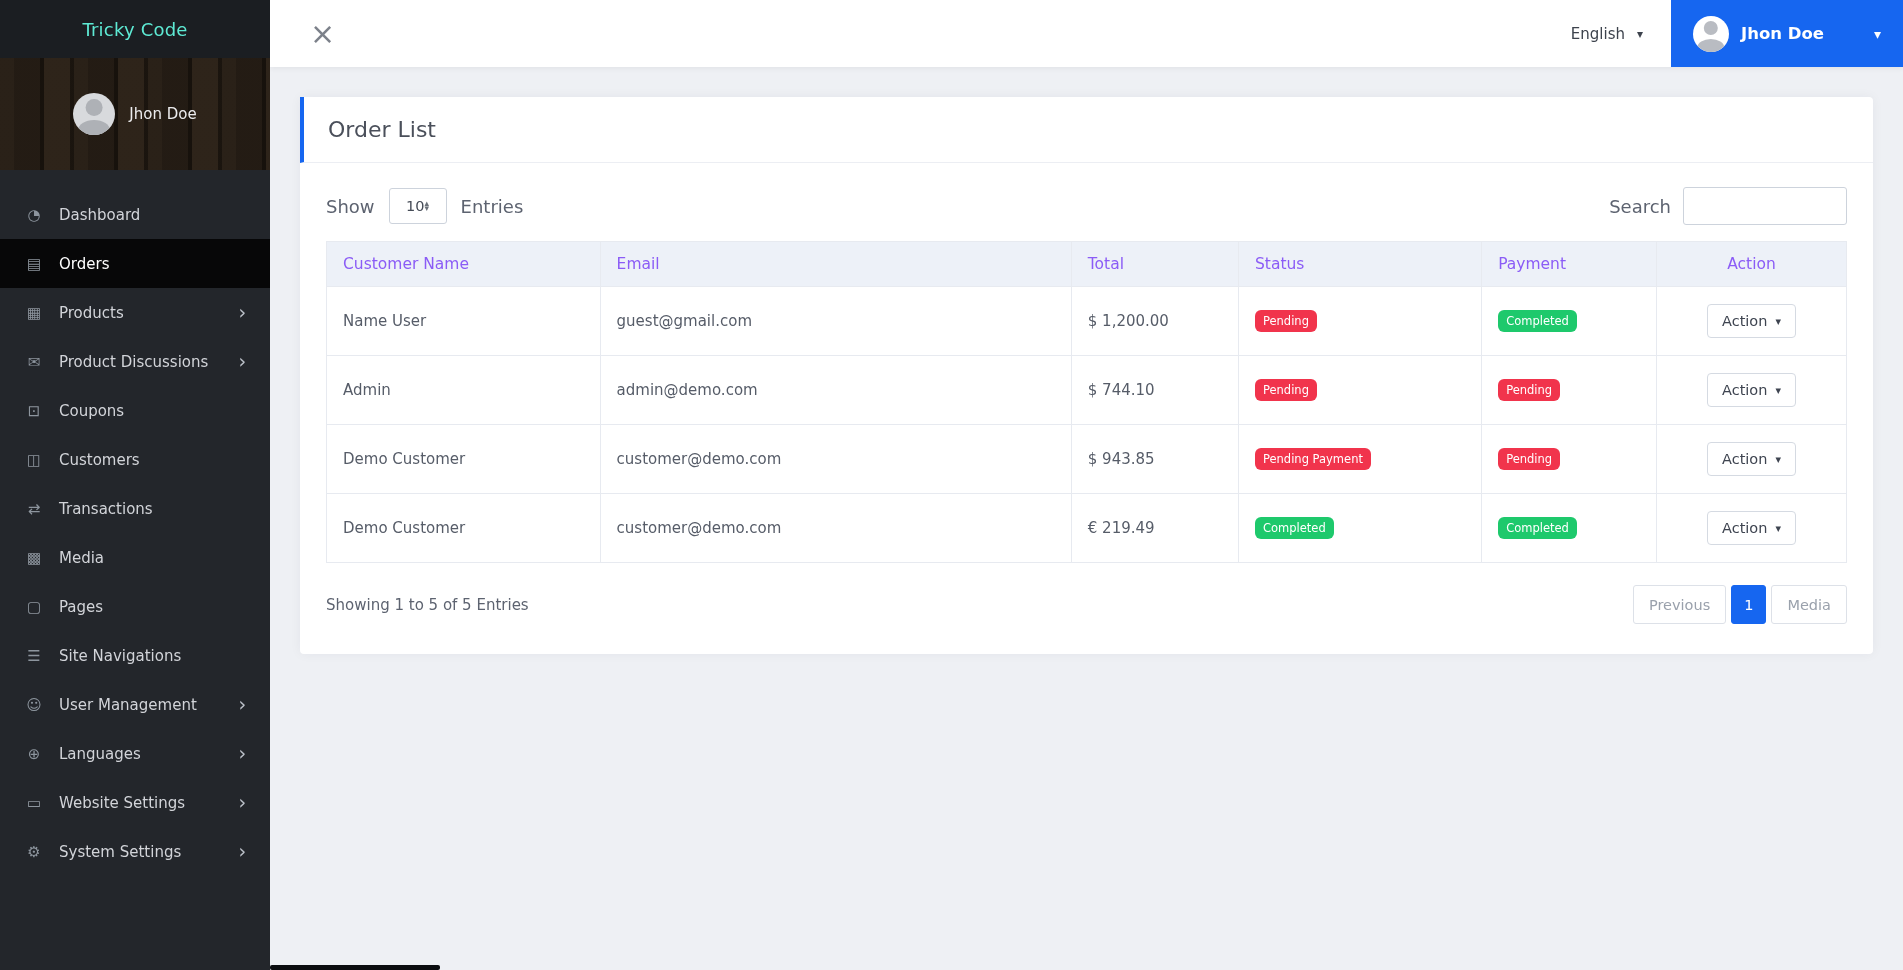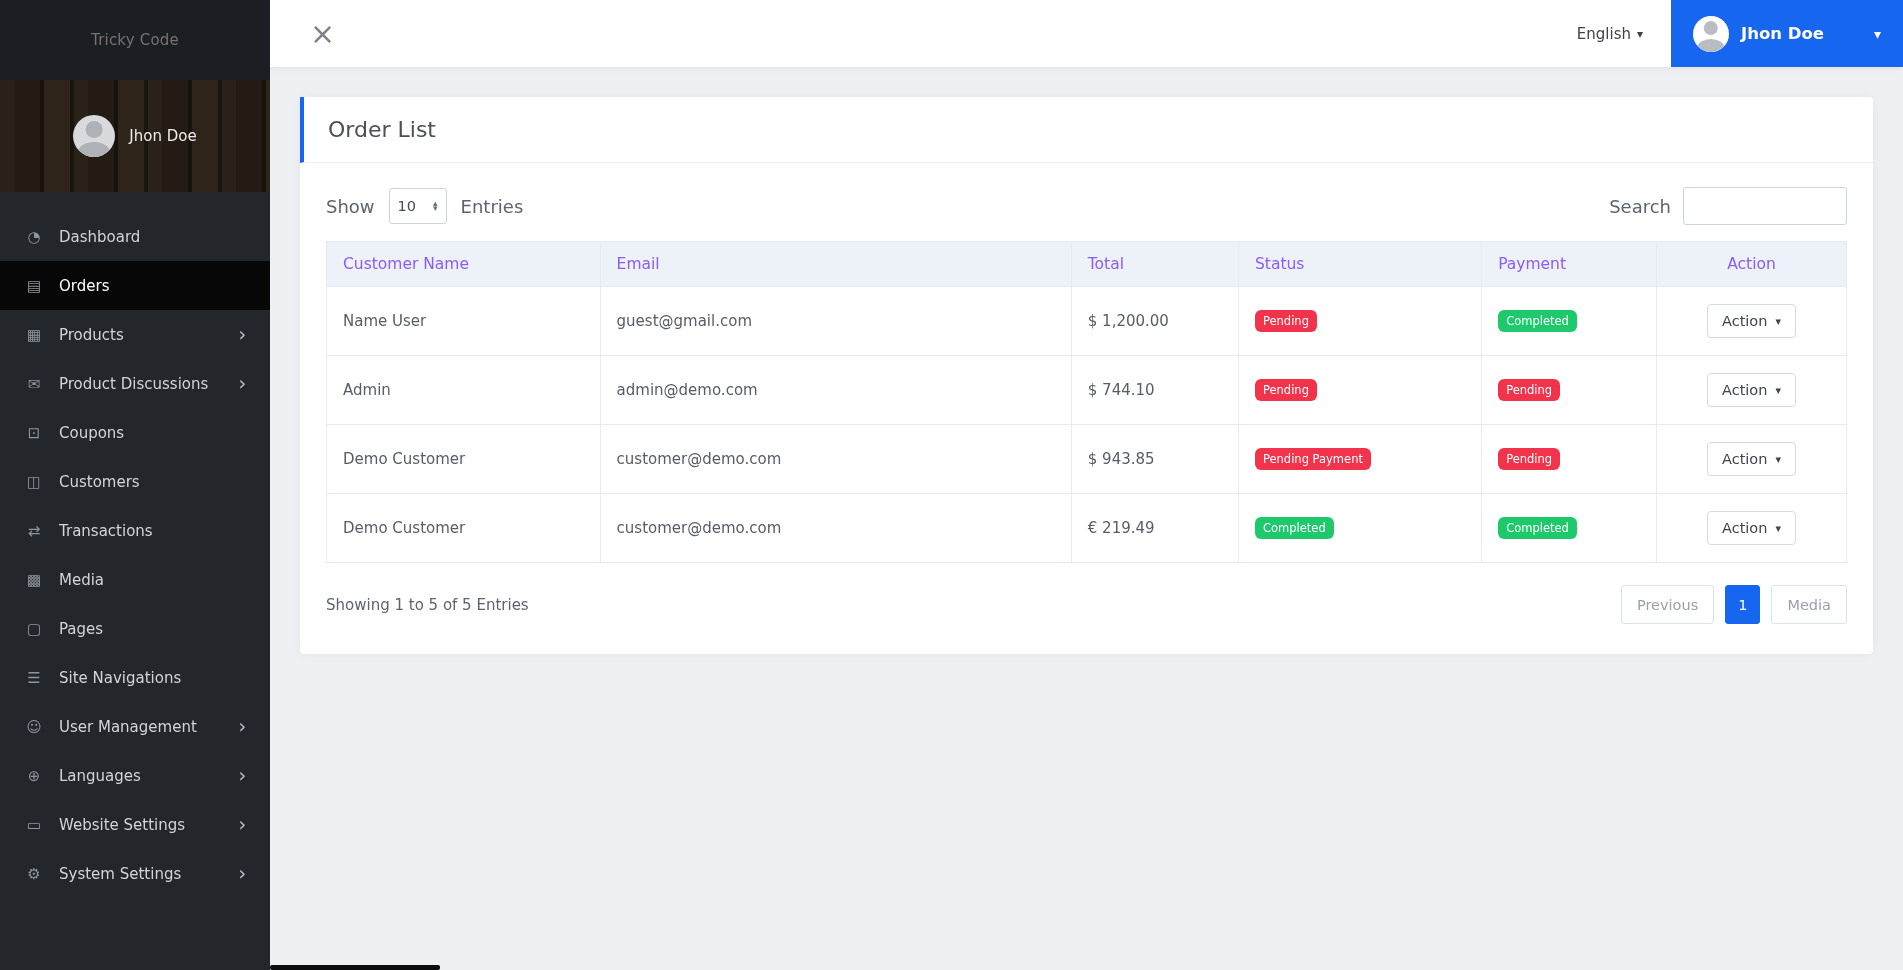--- a/index.html
+++ b/index.html
@@ -7,21 +7,21 @@
     --badge-danger:#f1344c;
     --badge-success:#1ec96c;
     --badge-secondary:#9097b6;
   }
   *{box-sizing:border-box;margin:0;padding:0}
   html,body{width:1903px;height:970px;overflow:hidden}
   body{font-family:"DejaVu Sans","Liberation Sans",sans-serif;background:#eef0f4;color:#4a4f5a;position:relative}
 
   
   .sidebar{position:absolute;left:0;top:0;width:270px;height:100%;background:#23262b;z-index:5}
-  .brand{height:80px;background:#1b1e22;color:#737373;display:flex;align-items:center;justify-content:center;font-size:15px;letter-spacing:.2px}
+  .brand{height:58px;background:#1b1e22;color:#5eead4;display:flex;align-items:center;justify-content:center;font-size:18px;letter-spacing:.2px}
   .profile{height:112px;display:flex;align-items:center;justify-content:center;gap:14px;
     background:
       linear-gradient(rgba(10,8,6,.5),rgba(10,8,6,.5)),
       repeating-linear-gradient(90deg,#4a3a2a 0 14px,#3d2f22 14px 40px,#241b12 40px 44px,#52402e 44px 70px,#2b2117 70px 74px);}
   .profile-name{color:#ececee;font-size:15px}
   .avatar{border-radius:50%;position:relative;overflow:hidden;background:#d8dadd;flex:none}
   .avatar::before{content:"";position:absolute;left:50%;top:14%;transform:translateX(-50%);width:40%;height:40%;border-radius:50%;background:#aeb1b6}
   .avatar::after{content:"";position:absolute;left:50%;bottom:-14%;transform:translateX(-50%);width:76%;height:50%;border-radius:50%;background:#aeb1b6}
   .avatar-lg{width:42px;height:42px}
   .avatar-sm{width:36px;height:36px;background:#fff}
@@ -31,56 +31,56 @@
   .nav-item{height:49px;display:flex;align-items:center;padding:0 24px;gap:15px;color:#d2d4d9;font-size:15px;cursor:pointer}
   .nav-item.active{background:#070708;color:#fff}
   .nav-icon{width:20px;color:#8d959e;font-size:15px;text-align:center;flex:none}
   .nav-label{flex:1;white-space:nowrap}
   .nav-chevron{color:#b9bec6;font-size:19px;line-height:1}
 
   
   .topbar{position:absolute;left:270px;top:0;right:0;height:67px;background:#fff;display:flex;align-items:center;box-shadow:0 2px 5px rgba(0,0,0,.05);z-index:4}
   .close-icon{margin-left:40px;font-size:30px;color:#7c818a;cursor:pointer;line-height:1}
   .spacer{flex:1}
-  .lang{display:flex;align-items:center;gap:6px;color:#3d434d;font-size:15px;margin-right:28px;cursor:pointer}
+  .lang{display:flex;align-items:center;gap:12px;color:#3d434d;font-size:15px;margin-right:28px;cursor:pointer}
   .caret{font-size:12px;color:#3d434d;line-height:1}
   .userbox{height:100%;width:232px;background:var(--primary);display:flex;align-items:center;gap:12px;padding:0 22px;cursor:pointer}
   .username{color:#fff;font-size:16.5px;font-weight:bold;flex:1}
   .userbox .caret{color:#fff;font-size:14px}
 
   
   .content{position:absolute;left:270px;top:67px;right:0;bottom:0;padding:30px;overflow:hidden}
   .card{background:#fff;border-radius:4px;box-shadow:0 0 12px rgba(30,40,60,.05)}
   .card-header{border-left:4px solid var(--primary);border-bottom:1px solid #eceef3;padding:20px 24px}
   .card-title{font-size:22px;font-weight:400;color:#4a4f5a}
   .card-body{padding:24px 26px 30px}
 
   .controls{display:flex;align-items:center;margin-bottom:16px}
   .ctrl-label{font-size:18px;color:#5d6370}
-  .page-size{width:58px;height:36px;border:1px solid #cdd3dc;border-radius:3px;display:flex;align-items:center;justify-content:space-between;padding:0 8px;margin:0 14px;font-size:14.5px;color:#464c57;cursor:pointer;background:#fff}
+  .page-size{width:58px;height:36px;border:1px solid #cdd3dc;border-radius:3px;display:flex;align-items:center;justify-content:center;padding:0 8px;margin:0 14px;font-size:14.5px;color:#464c57;cursor:pointer;background:#fff}
   .stepper{display:flex;flex-direction:column;line-height:.6;font-size:9px;color:#6a7078}
   .stepper i{font-style:normal}
   .search-input{width:164px;height:38px;border:1px solid #cdd3dc;border-radius:3px;margin-left:12px;padding:0 10px;font-size:15px;color:#464c57;outline:none;font-family:inherit;background:#fff}
 
   table{width:100%;border-collapse:collapse}
   th,td{border:1px solid #e7eaf0;text-align:left;font-weight:normal}
   th{background:#edf1f8;color:#8b5cf6;font-size:15.5px;padding:13px 16px}
   td{font-size:15px;color:#565c68;padding:17px 16px}
   .col-0{width:18%}.col-1{width:31%}.col-2{width:11%}.col-3{width:16%}.col-4{width:11.5%}.col-5{width:12.5%}
   th.col-5,td.col-5{text-align:center}
   .badge{display:inline-block;color:#fff;font-size:11.5px;padding:4px 8px;border-radius:6px;font-weight:500;white-space:nowrap}
   .badge-danger{background:var(--badge-danger)}
   .badge-success{background:var(--badge-success)}
   .badge-secondary{background:var(--badge-secondary)}
   .action-btn{background:#fff;border:1px solid #d5dae2;border-radius:4px;padding:8px 14px;font-size:14.5px;color:#3e4450;display:inline-flex;align-items:center;gap:8px;cursor:pointer;font-family:inherit}
   .caret-sm{font-size:11px;color:#3e4450;line-height:1}
 
   .table-footer{display:flex;align-items:center;margin-top:22px}
   .summary{font-size:15px;color:#5d6370}
-  .pagination{display:flex;gap:11px}
+  .pagination{display:flex;gap:5px}
   .page-btn{min-width:44px;height:39px;padding:0 15px;border:1px solid #dde1e8;background:#fff;color:#9aa1ac;font-size:14.5px;border-radius:3px;cursor:pointer;font-family:inherit}
   .page-btn.active{background:var(--primary);border-color:var(--primary);color:#fff;min-width:32px;padding:0 12px}
 
   .hscroll-thumb{position:absolute;left:270px;bottom:0;width:170px;height:5px;background:#0b0d10;border-radius:2px;cursor:grab}
 </style>
 </head>
 <body>
 
 <div class="app">
 

